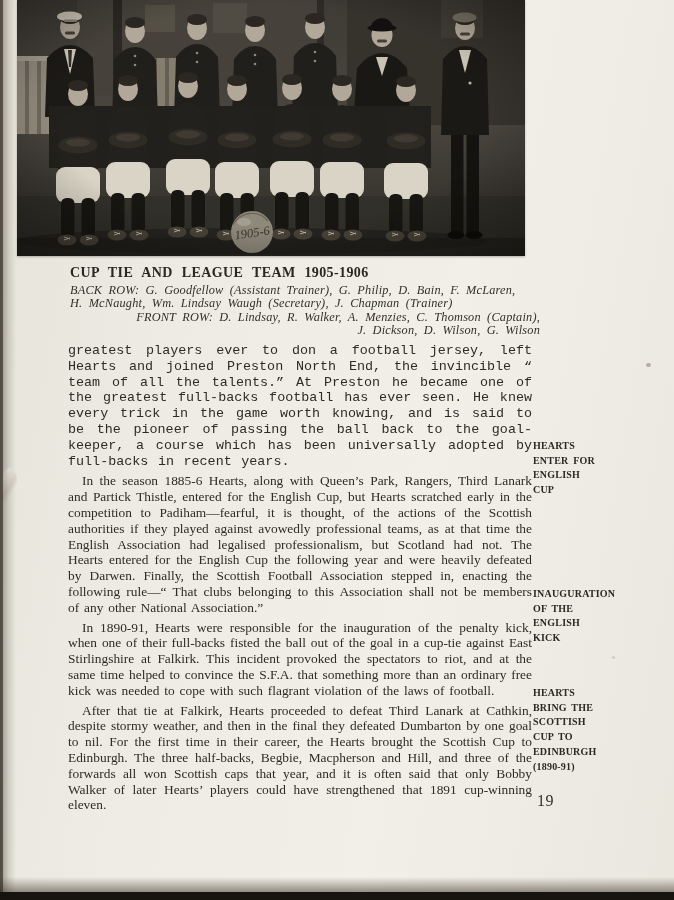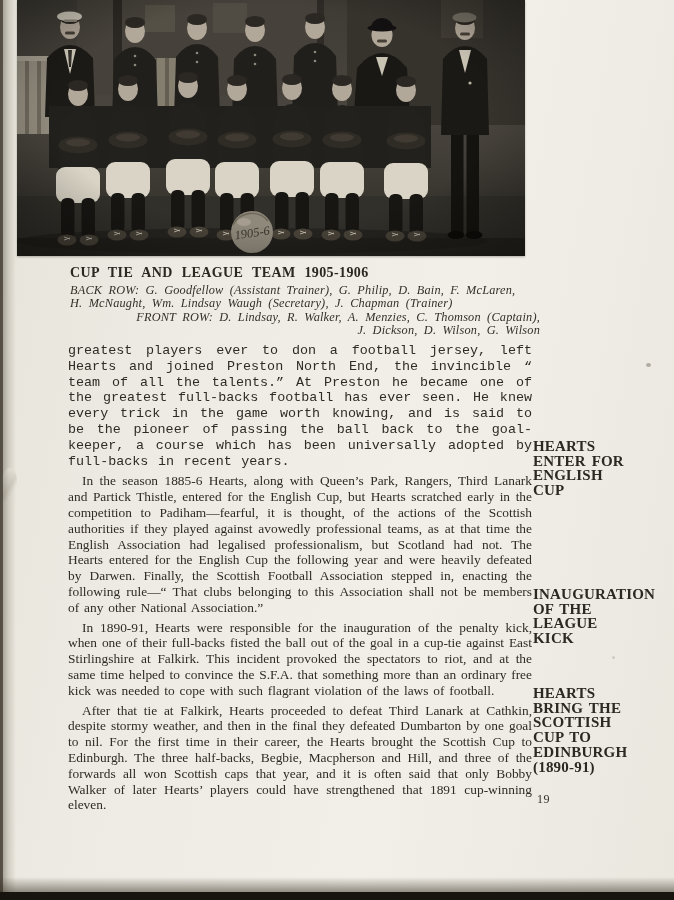--- a/index.html
+++ b/index.html
@@ -67,30 +67,30 @@
   .body-col {
     position: absolute; left: 68px; top: 343px; width: 464px;
     font-size: 13.4px; line-height: 15.8px; text-align: justify;
     color: #2f2b25; word-spacing: 1.5px;
   }
   .para { text-indent: 14px; margin-bottom: 4px; }
   .para.first { text-indent: 0; font-family: Liberation Mono, monospace; }
 
   .margin-note {
     position: absolute; left: 533px; width: 132px;
-    font-size: 15px; font-weight: bold; line-height: 14.7px;
+    font-size: 10px; font-weight: bold; line-height: 14.7px;
     color: #2c2923; white-space: pre-line; letter-spacing: 0.2px; word-spacing: 2px;
   }
   .note-1 { top: 439px; }
   .note-2 { top: 587px; }
   .note-3 { top: 686px; }
 
   .page-number {
     position: absolute; left: 537px; top: 792px;
-    font-size: 12px; color: #33302a; letter-spacing: 0.5px;
+    font-size: 16px; color: #33302a; letter-spacing: 0.5px;
   }
 </style>
 </head>
 <body>
 
 <div class="page">
 
   <div class="photo-wrap">
     <svg viewBox="0 0 508 256" width="508" height="256" xmlns="http://www.w3.org/2000/svg">
       <defs>
@@ -241,21 +241,21 @@
     <p class="para">In 1890-91, Hearts were responsible for the inauguration of the penalty kick, when one of their full-backs fisted the ball out of the goal in a cup-tie against East Stirlingshire at Falkirk. This incident provoked the spectators to riot, and at the same time helped to convince the S.F.A. that something more than an ordinary free kick was needed to cope with such flagrant violation of the laws of football.</p>
     <p class="para">After that tie at Falkirk, Hearts proceeded to defeat Third Lanark at Cathkin, despite stormy weather, and then in the final they defeated Dumbarton by one goal to nil. For the first time in their career, the Hearts brought the Scottish Cup to Edinburgh. The three half-backs, Begbie, Macpherson and Hill, and three of the forwards all won Scottish caps that year, and it is often said that only Bobby Walker of later Hearts’ players could have strengthened that 1891 cup-winning eleven.</p>
   </div>
 
   <div class="margin-note note-1">HEARTS
 ENTER FOR
 ENGLISH
 CUP</div>
   <div class="margin-note note-2">INAUGURATION
 OF THE
-LEAGUE
+ENGLISH
 KICK</div>
   <div class="margin-note note-3">HEARTS
 BRING THE
 SCOTTISH
 CUP TO
 EDINBURGH
 (1890-91)</div>
 
   <div class="page-number">19</div>
 

